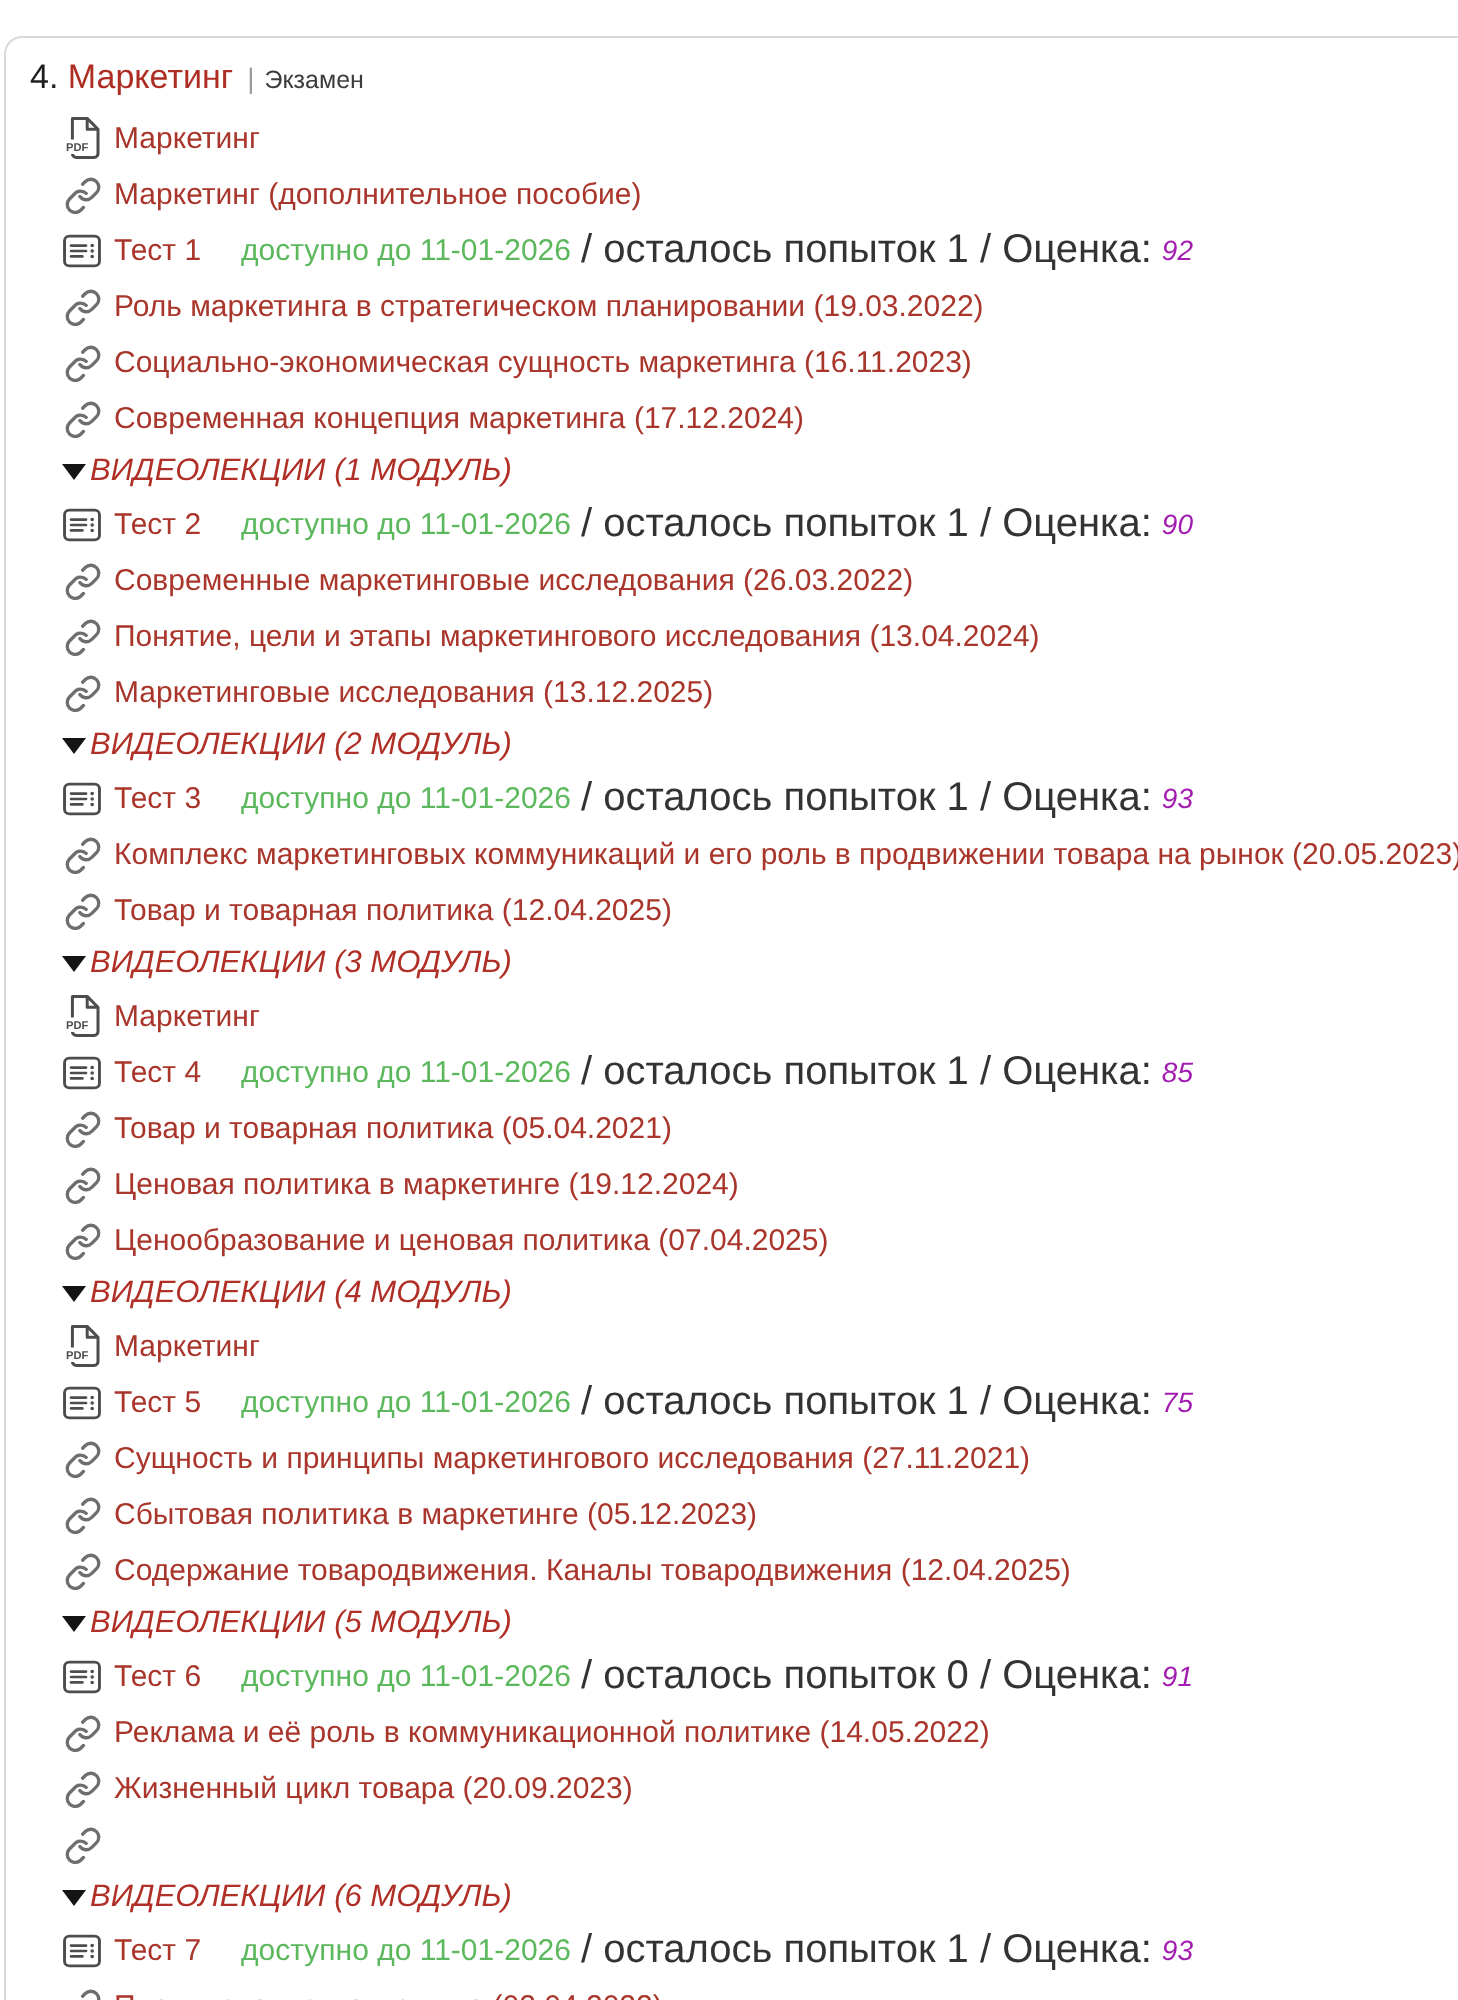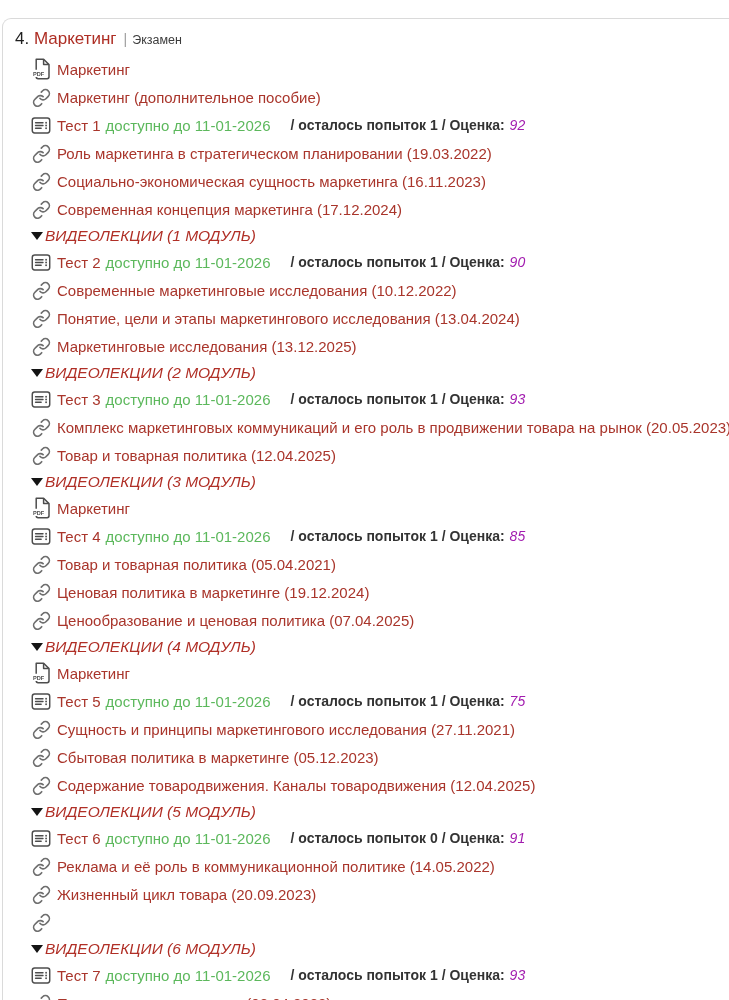--- a/index.html
+++ b/index.html
@@ -23,22 +23,22 @@
   .rows{margin-top:4px;padding-left:28px;}
   .row{display:flex;align-items:center;height:28px;white-space:nowrap;}
   .row.module{height:25px;}
   .icon{
     width:20px;height:22px;flex:none;margin-right:6px;
     display:flex;align-items:center;justify-content:center;
   }
   .item-link{
     color:var(--link-red);font-size:15px;text-decoration:none;cursor:pointer;
   }
-  .avail{color:var(--green);font-size:15px;margin-left:5px;}
-  .meta{color:#333;font-size:14px;margin-left:20px;font-weight:bold;}
+  .avail{color:var(--green);font-size:15px;margin-left:20px;}
+  .meta{color:#333;font-size:20px;margin-left:5px;}
   .grade{color:#a21caf;font-size:14px;font-style:italic;margin-left:5px;}
   .tri{
     width:0;height:0;flex:none;margin-right:2px;
     border-left:6.5px solid transparent;border-right:6.5px solid transparent;
     border-top:8px solid #141414;
   }
   .module-label{
     color:var(--module-red);font-size:15.5px;font-style:italic;
     text-decoration:none;cursor:pointer;
   }
@@ -138,21 +138,21 @@
         <span class="meta">/ осталось попыток 1 / Оценка:</span>
         <span class="grade">90</span>
       </div>
       <div class="row link">
         <span class="icon">
           <svg width="19" height="19" viewBox="0 0 24 24" fill="none" stroke="#6e6e6e" stroke-width="2.1" stroke-linecap="round" stroke-linejoin="round">
     <path d="M10 13a5 5 0 0 0 7.54.54l3-3a5 5 0 0 0-7.07-7.07l-1.72 1.71"></path>
     <path d="M14 11a5 5 0 0 0-7.54.54l-3 3a5 5 0 0 0 7.07 7.07l1.71-1.71"></path>
   </svg>
         </span>
-        <a class="item-link">Современные маркетинговые исследования (10.12.2022)</a>
+        <a class="item-link">Современные маркетинговые исследования (26.03.2022)</a>
       </div>
       <div class="row link">
         <span class="icon">
           <svg width="19" height="19" viewBox="0 0 24 24" fill="none" stroke="#6e6e6e" stroke-width="2.1" stroke-linecap="round" stroke-linejoin="round">
     <path d="M10 13a5 5 0 0 0 7.54.54l3-3a5 5 0 0 0-7.07-7.07l-1.72 1.71"></path>
     <path d="M14 11a5 5 0 0 0-7.54.54l-3 3a5 5 0 0 0 7.07 7.07l1.71-1.71"></path>
   </svg>
         </span>
         <a class="item-link">Понятие, цели и этапы маркетингового исследования (13.04.2024)</a>
       </div>

